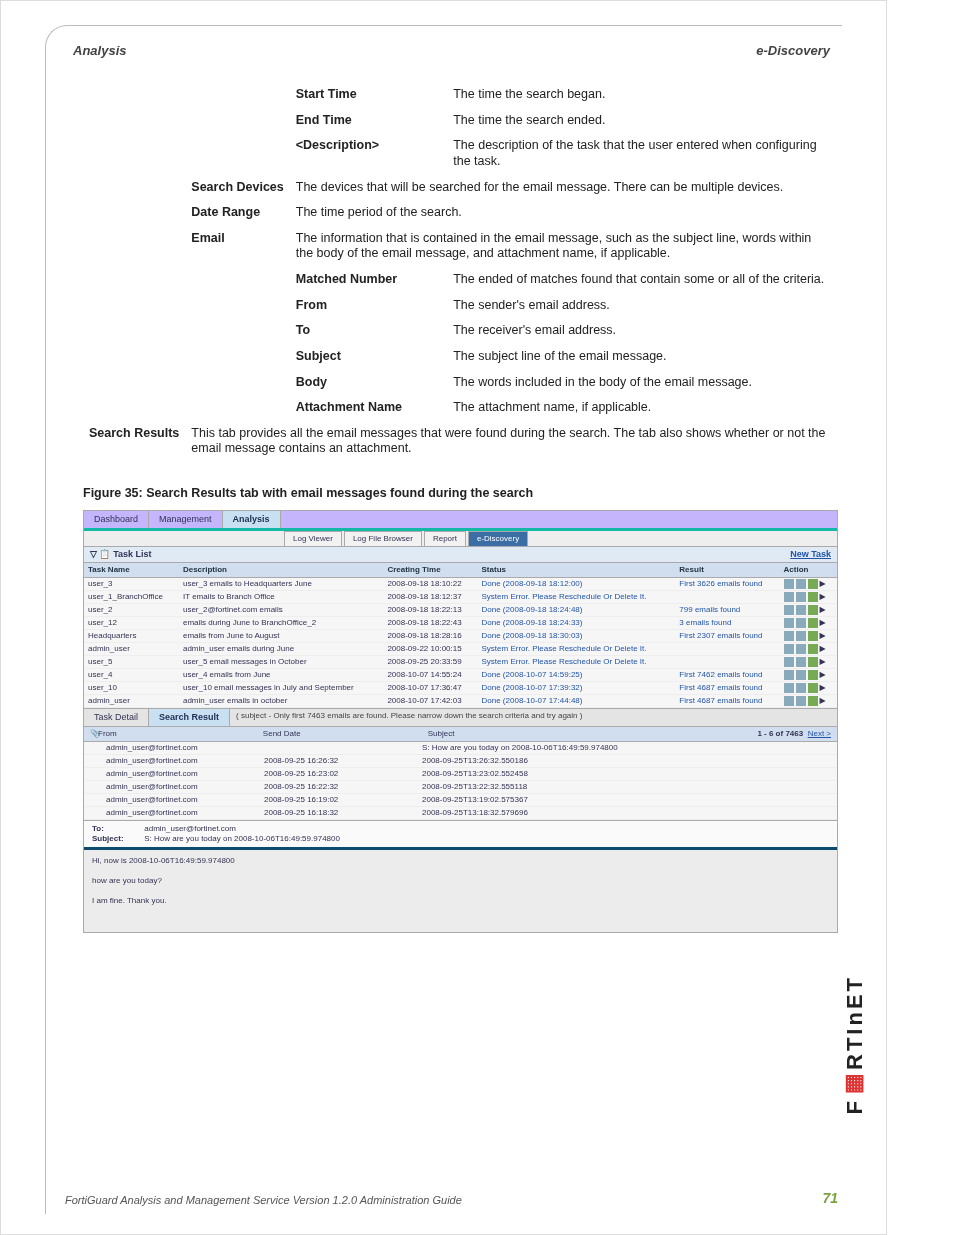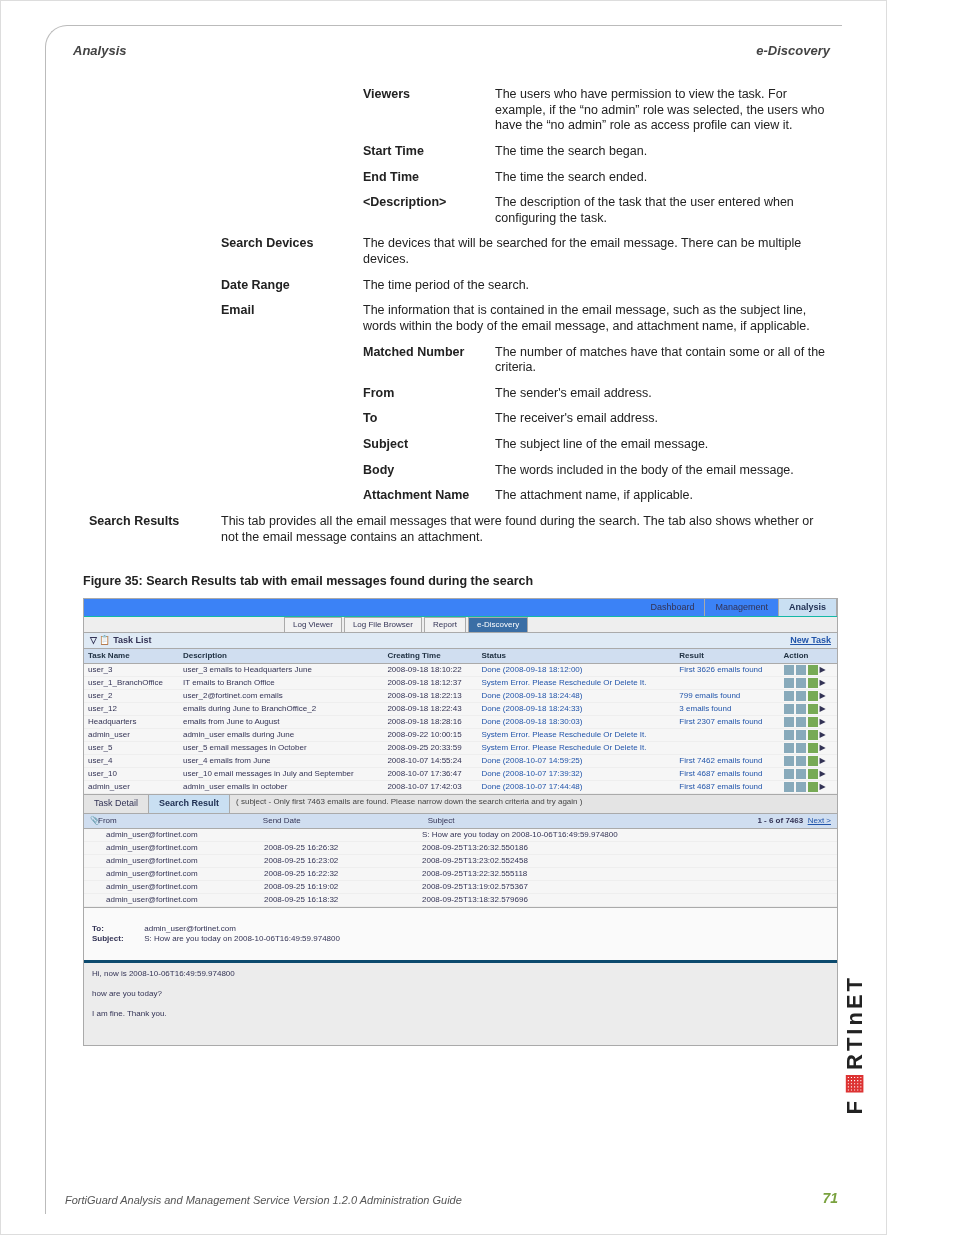--- a/index.html
+++ b/index.html
@@ -64,23 +64,22 @@
     margin: 24px 0 8px 0;
   }
   .screenshot {
     border: 1px solid #aaa;
     font-size: 9px;
     background: #f6f6f6;
     color: #335;
   }
   .ss-tabs {
     display: flex;
-    background: #3b82f6;
-    border-bottom: 1px solid #14b8a6;
-    justify-content: flex-end;
+    background: #c4b5fd;
+    border-bottom: 3px solid #14b8a6;
   }
   .ss-tab {
     padding: 3px 10px;
     border-right: 1px solid #aaa;
     font-size: 9px;
   }
   .ss-tab.active {
     background: #c9dff2;
     font-weight: bold;
     color: #235;
@@ -155,21 +154,21 @@
   }
   .ss-results-header {
     display: flex;
     justify-content: space-between;
     background: #d0def0;
     font-size: 8px;
     padding: 2px 6px;
     border-bottom: 1px solid #aaa;
   }
   .ss-preview {
-    padding: 16px 8px;
+    padding: 3px 8px;
     font-size: 8px;
     background: #fafafa;
     border-top: 1px solid #aaa;
   }
   .ss-preview .lbl {
     font-weight: bold;
     display: inline-block;
     width: 50px;
   }
   .ss-body {
@@ -228,26 +227,20 @@
 
   <div class="header">
     <span>Analysis</span>
     <span>e-Discovery</span>
   </div>
 
   <div class="content">
     <table class="defs">
 
       <tbody>
-          <tr>
-        <td style="width:120px"></td>
-        <td style="width:130px"></td>
-        <td class="term" style="width:120px">Viewers</td>
-        <td>The users who have permission to view the task. For example, if the “no admin” role was selected, the users who have the “no admin” role as access profile can view it.</td>
-      </tr>
 
 
       <tr>
         <td></td>
             <td></td>
         <td class="term">Start Time</td>
         <td>The time the search began.</td>
       </tr>
 
       <tr>
@@ -280,21 +273,21 @@
       <tr>
         <td></td>
         <td class="term">Email</td>
         <td colspan="2">The information that is contained in the email message, such as the subject line, words within the body of the email message, and attachment name, if applicable.</td>
       </tr>
 
       <tr>
         <td></td>
             <td></td>
         <td class="term">Matched Number</td>
-        <td>The number of matches have that contain some or all of the criteria.</td>
+        <td>The ended of matches found that contain some or all of the criteria.</td>
       </tr>
 
       <tr>
         <td></td>
             <td></td>
         <td class="term">From</td>
         <td>The sender's email address.</td>
       </tr>
 
       <tr>

